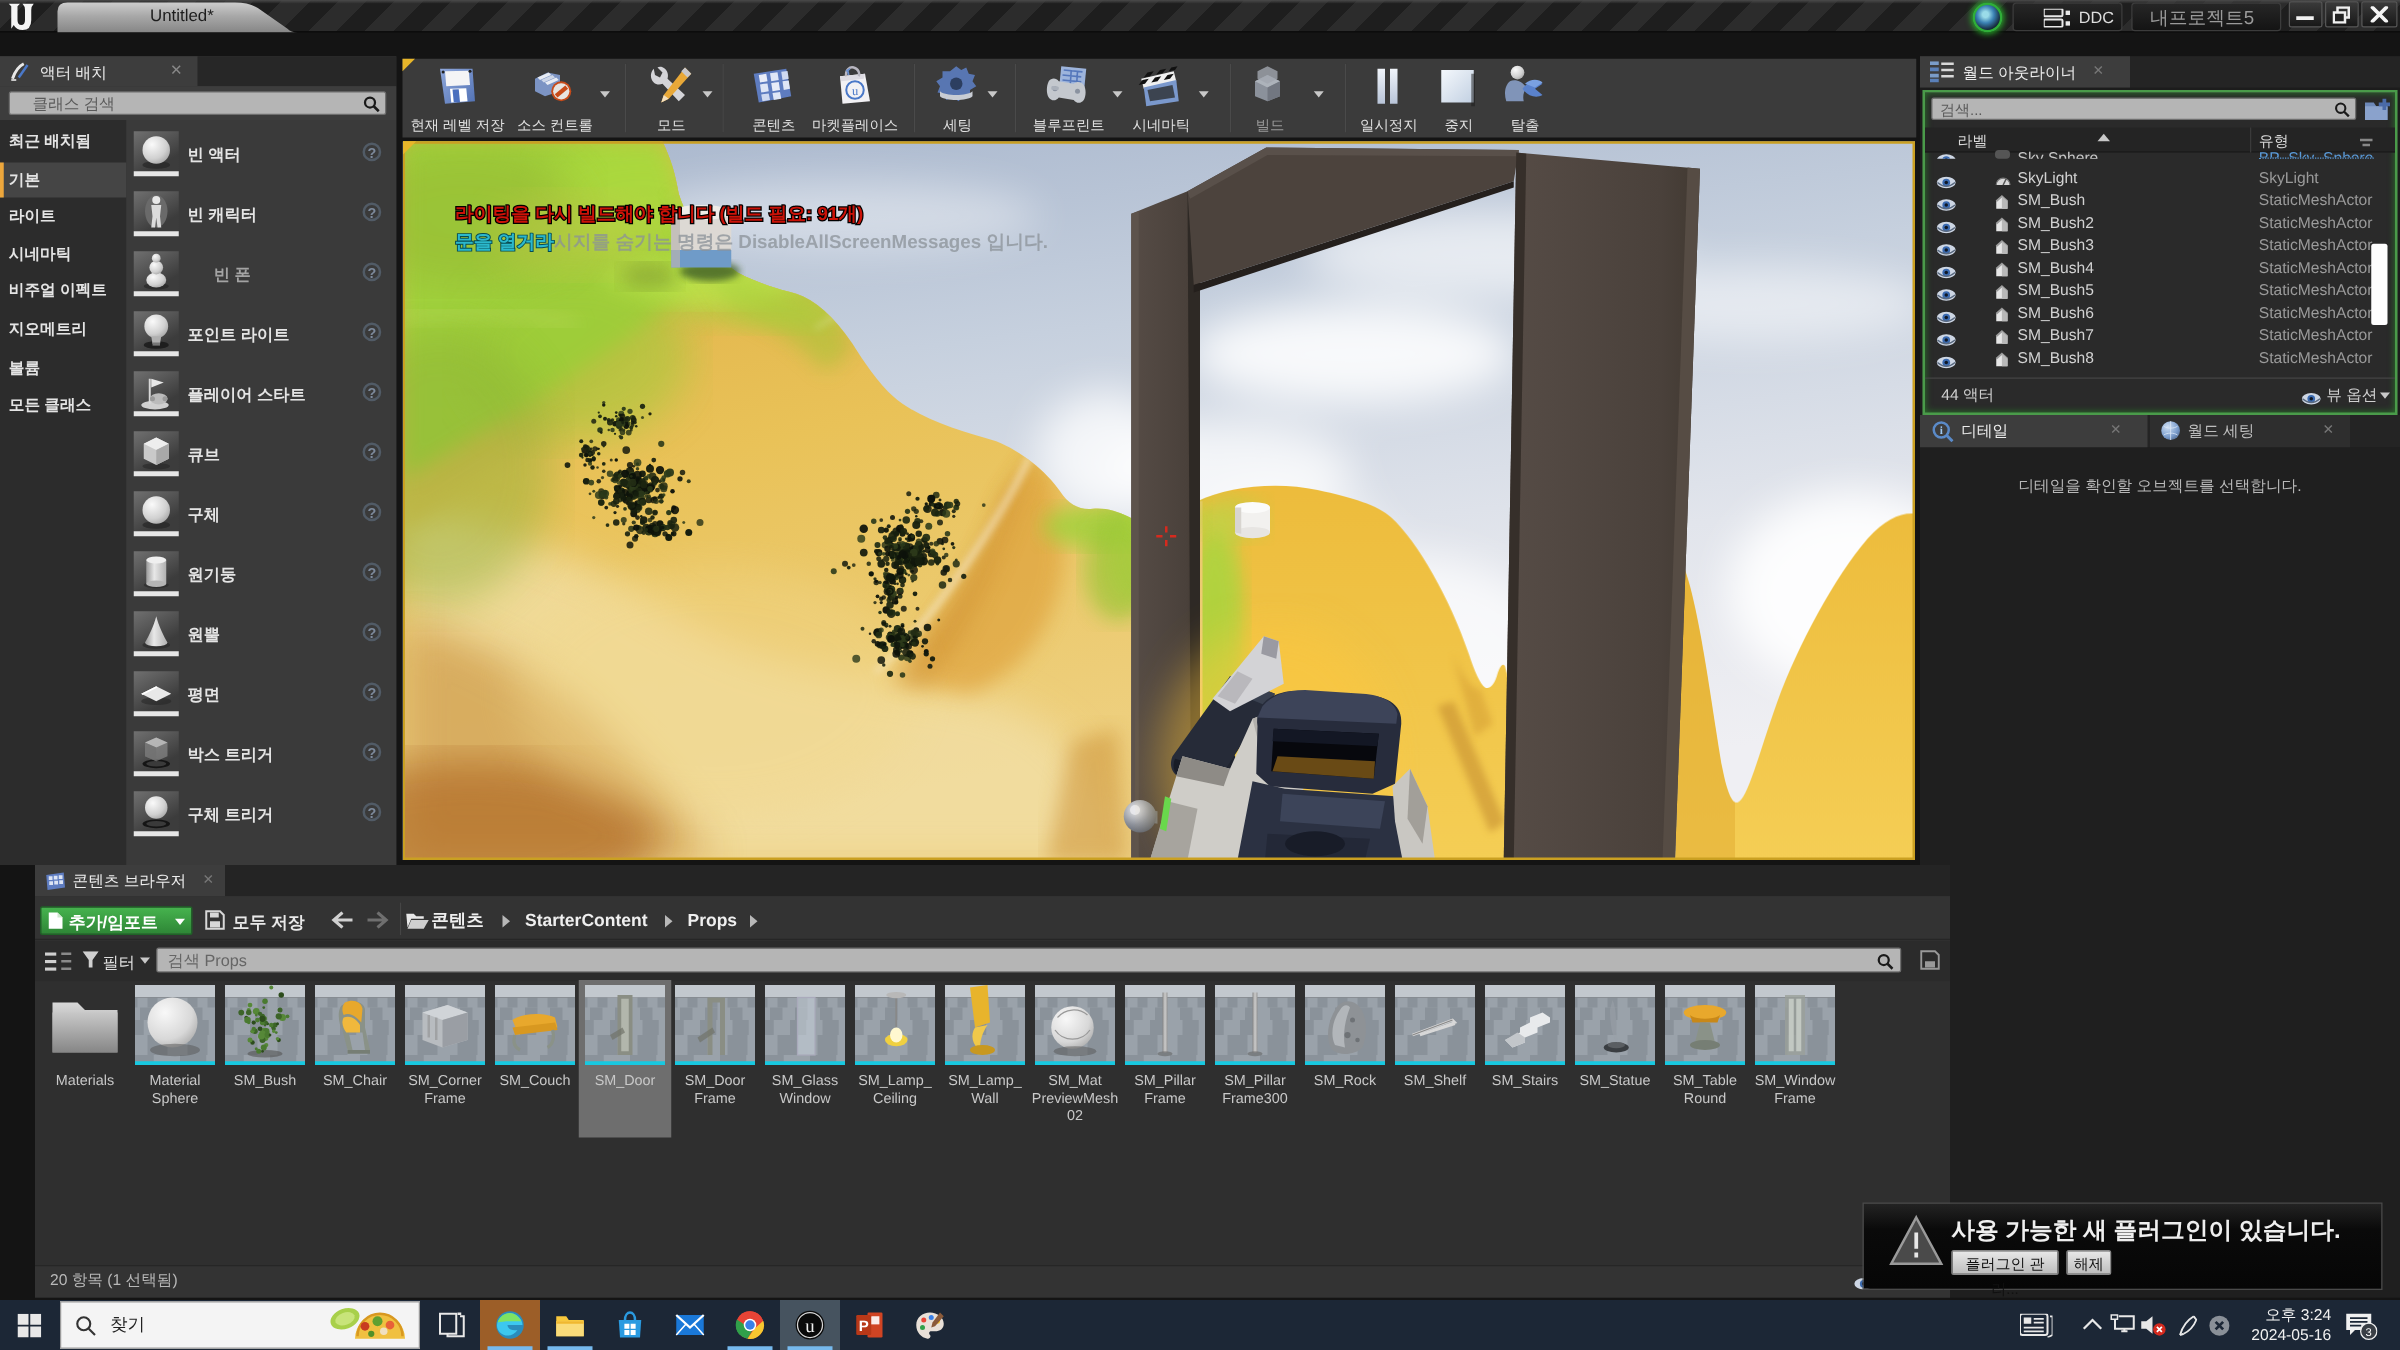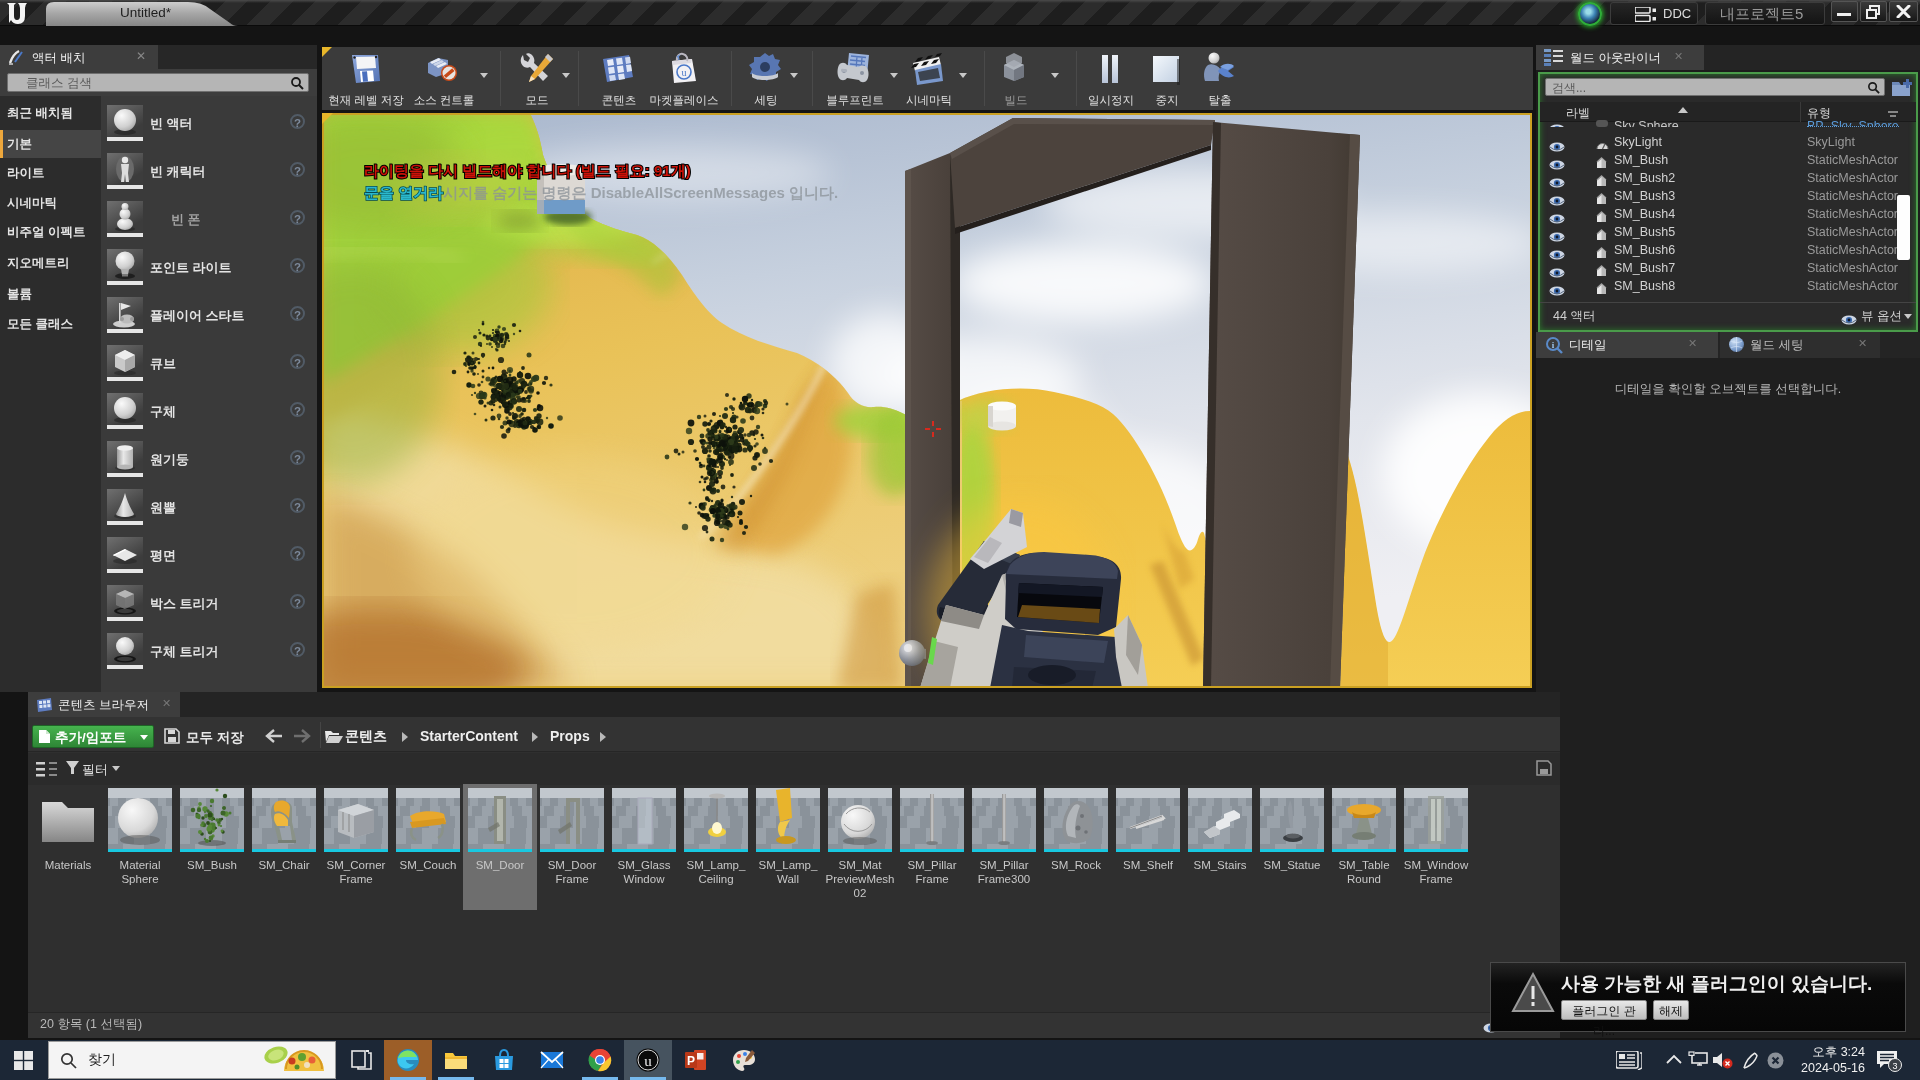--- a/index.html
+++ b/index.html
@@ -1742,20 +1742,24 @@
         <rect x="0" y="2" width="9" height="2.5" fill="#cfcfcf"></rect>
         <rect x="0" y="8" width="9" height="2.5" fill="#cfcfcf"></rect>
         <rect x="0" y="14" width="9" height="2.5" fill="#cfcfcf"></rect>
         <path d="M13,3 L21,3 M13,9 L21,9 M13,15 L21,15" stroke="#8a8a8a" stroke-width="2"></path>
       </svg>
   <svg class="abs" style="left:38px;top:69px;" width="13" height="14" viewBox="0 0 13 14">
         <path d="M0,0 L13,0 L8,7 L8,13 L5,13 L5,7 Z" fill="#d0d0d0"></path>
       </svg>
   <div class="abs ko" style="left:54px;top:69px;font-size:13px;color:#e0e0e0;">필터</div>
   <div class="abs" style="left:84px;top:74px;width:0;height:0;border-left:4px solid transparent;border-right:4px solid transparent;border-top:5px solid #c8c8c8;"></div>
+  <div class="abs searchbox ko" style="left:97px;top:66px;width:1396px;height:20px;font-size:13px;padding:1px 8px;color:#666;">검색 Props<svg style="position:absolute;right:5px;top:3px;" width="14" height="14" viewBox="0 0 14 14">
+          <circle cx="6" cy="6" r="4" fill="none" stroke="#1a1a1a" stroke-width="1.8"></circle>
+          <line x1="9" y1="9" x2="13" y2="13" stroke="#1a1a1a" stroke-width="2"></line>
+        </svg></div>
   <svg class="abs" style="left:1508px;top:68px;" width="16" height="16" viewBox="0 0 16 16">
         <path d="M1,1 L12,1 L15,4 L15,15 L1,15 Z" fill="none" stroke="#999" stroke-width="1.5"></path>
         <rect x="4" y="9" width="8" height="5" fill="#999"></rect>
       </svg>
   <div class="abs" style="left:0;top:93px;width:1532px;height:227px;background:#2f2f2f;"></div>
   <div class="abs" style="left:8px;top:96px;width:64px;height:64px;"><svg width="64" height="64" viewBox="0 0 64 64">
           <path d="M6,14 L26,14 L32,20 L58,20 L58,54 L6,54 Z" fill="url(#thfold)"></path>
           <path d="M6,22 L58,22 L58,54 L6,54 Z" fill="url(#thfold2)"></path>
         </svg></div>
   <div class="abs ko" style="left:3px;top:166px;width:74px;text-align:center;font-size:11.5px;line-height:14px;color:#c8c8c8;">Materials</div>

